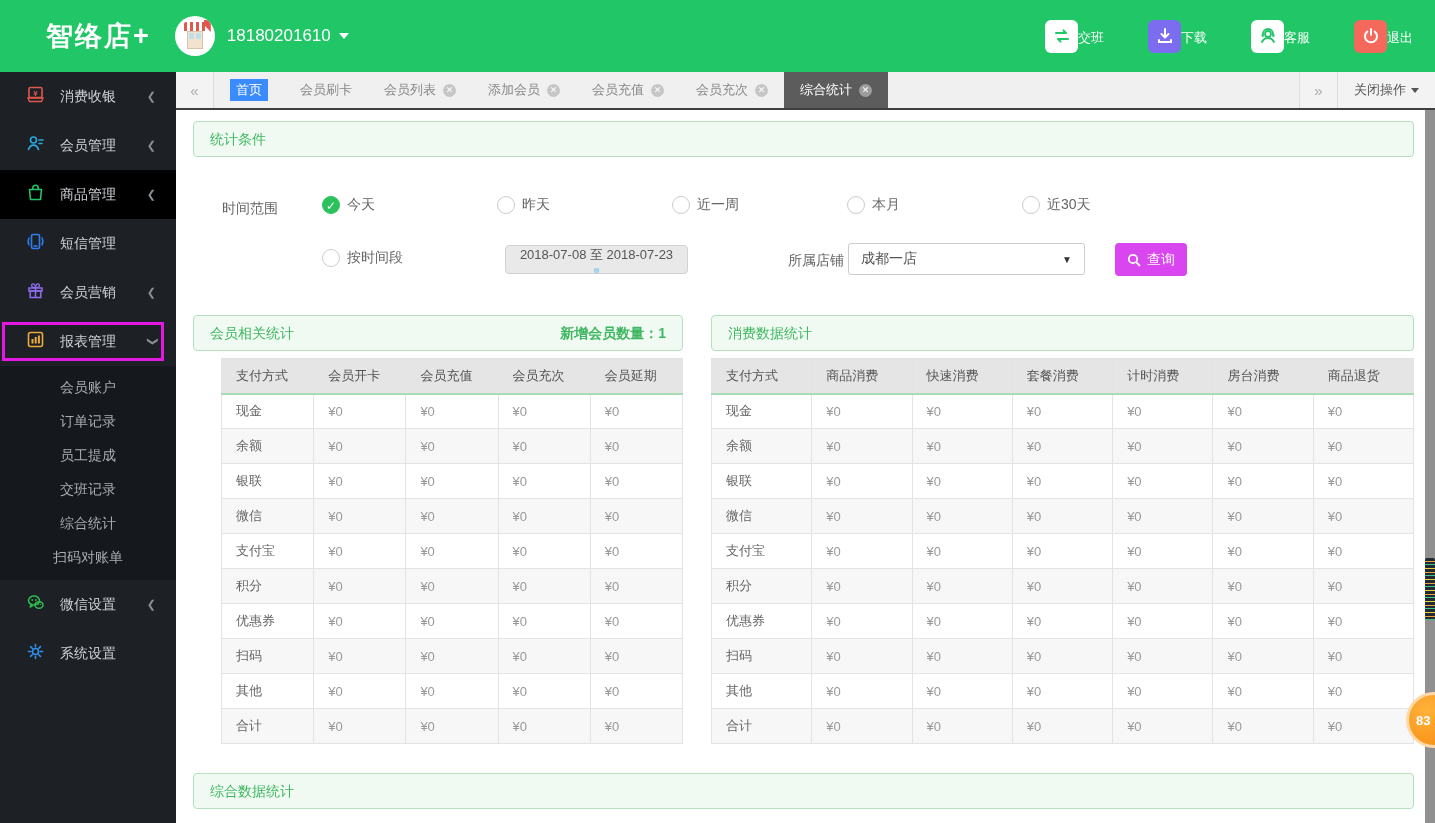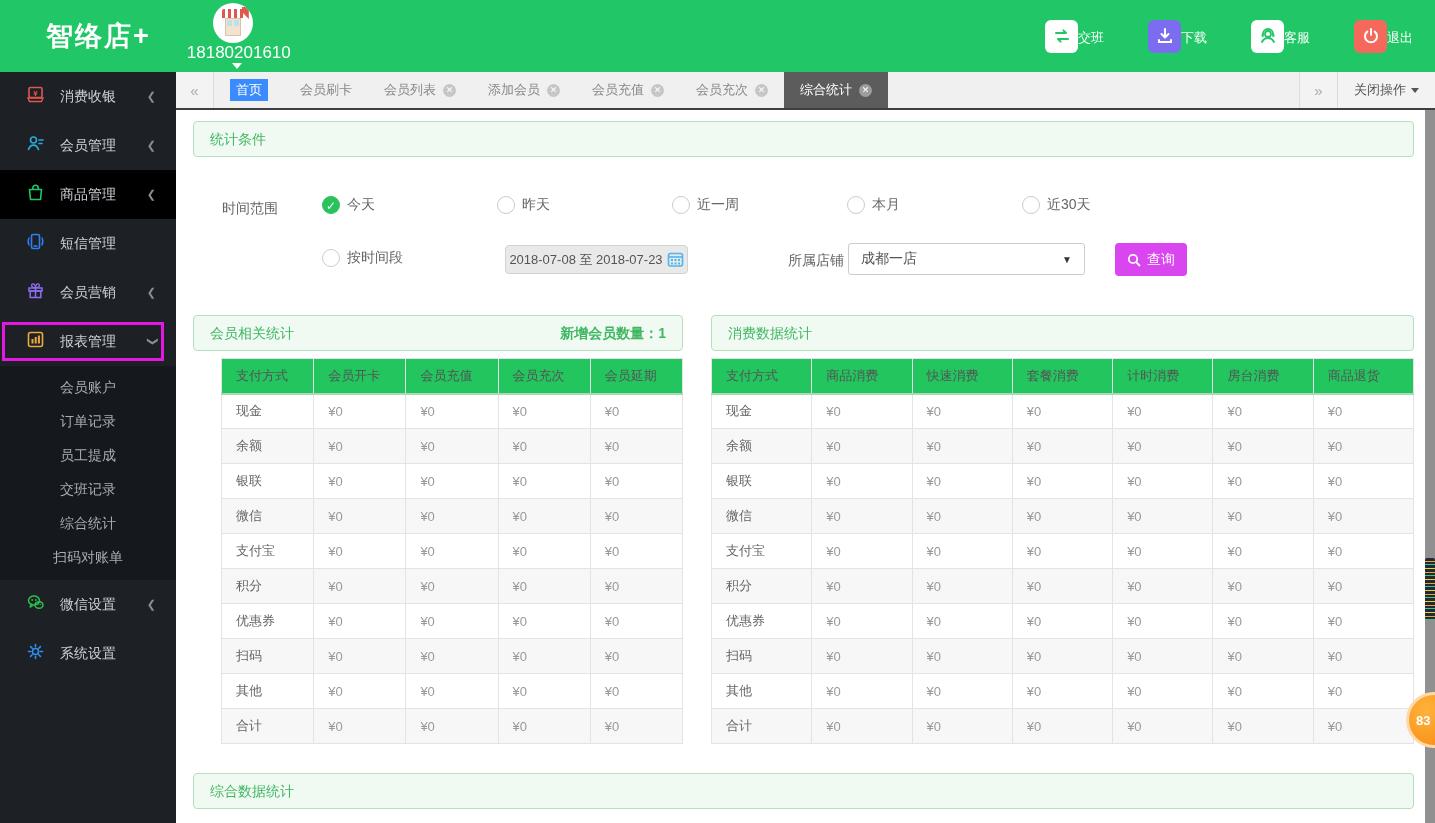--- a/index.html
+++ b/index.html
@@ -1,21 +1,21 @@
 <!DOCTYPE html>
 <html><head>
 <meta charset="utf-8">
 <style>
   * { margin:0; padding:0; box-sizing:border-box; }
   html,body { width:1435px; height:823px; overflow:hidden; font-family:"Liberation Sans","DejaVu Sans",sans-serif; background:#fff; }
 
   
   .header { position:absolute; top:0; left:0; width:1435px; height:72px; background:#21c766; display:flex; align-items:center; z-index:5; }
   .logo { margin-left:46px; color:#fff; font-size:27px; font-weight:bold; letter-spacing:2px;text-align:center; }
-  .user { display:flex; align-items:center; margin-left:24px; cursor:pointer;flex-direction:column; }
+  .user { display:flex; align-items:center; margin-left:24px; cursor:pointer; }
   .avatar { width:40px; height:40px; border-radius:50%; background:#fff; overflow:hidden; position:relative; }
   .avatar .awn { position:absolute; top:6px; left:9px; width:22px; height:9px; background:repeating-linear-gradient(90deg,#e0574d 0 3px,#fff 3px 6px); border-radius:2px 2px 0 0; }
   .avatar .dr  { position:absolute; top:15px; left:12px; width:16px; height:18px; background:#f2e3cf; border:1px solid #d8c3a8; }
   .avatar .win { position:absolute; top:17px; left:14px; width:5px; height:6px; background:#bfe0ea; }
   .avatar .win2{ position:absolute; top:17px; left:21px; width:5px; height:6px; background:#bfe0ea; }
   .avatar .flag{ position:absolute; top:4px; right:4px; width:7px; height:12px; background:#e0574d; clip-path:polygon(0 0,100% 0,100% 100%,0 40%); }
   .phone { color:#fff; font-size:17px; margin-left:12px; }
   .caret-down { display:inline-block; margin-left:8px; width:0; height:0; border-left:5px solid transparent; border-right:5px solid transparent; border-top:6px solid #fff; vertical-align:middle; }
   .hd-actions { margin-left:auto; margin-right:22px; display:flex; gap:44px; }
   .hd-action { display:flex; align-items:center; cursor:pointer; }
@@ -62,31 +62,31 @@
   #panel-summary    { left:17px; top:663px; width:1221px; }
 
   .flt-label { position:absolute; color:#666; font-size:14px; }
   #time-label  { left:46px;  top:90px; }
   #store-label { left:612px; top:142px; }
   .radio-row { position:absolute; left:146px; top:86px; display:flex; }
   .radio { display:flex; align-items:center; width:175px; color:#666; font-size:14px; cursor:pointer; }
   .radio .rb { width:18px; height:18px; border-radius:50%; border:1px solid #ccc; background:#fff; margin-right:7px; flex:0 0 18px; }
   .radio.checked .rb { background:#2bc15c; border-color:#2bc15c; color:#fff; font-size:12px; line-height:18px; text-align:center; }
   #radio-range { position:absolute; left:146px; top:139px; }
-  .date-input { position:absolute; left:329px; top:135px; width:183px; height:29px; background:#e9e9e9; border:1px solid #d2d2d2; border-radius:4px; color:#555; font-size:13px; display:flex; align-items:center; justify-content:center; gap:4px; cursor:pointer; }
+  .date-input { position:absolute; left:329px; top:135px; width:183px; height:29px; background:#e9e9e9; border:1px solid #d2d2d2; border-radius:4px; color:#555; font-size:13px; display:flex; align-items:center; justify-content:center; gap:4px; cursor:pointer;flex-direction:column; }
   .store-select { position:absolute; left:672px; top:133px; width:237px; height:32px; background:#fff; border:1px solid #ccc; border-radius:3px; color:#555; font-size:14px; display:flex; align-items:center; justify-content:space-between; padding:0 12px; cursor:pointer; }
   .store-select .sel-caret { color:#333; font-size:10px; }
   .search-btn { position:absolute; left:939px; top:133px; width:72px; height:33px; background:#d946ef; border:none; border-radius:4px; color:#fff; font-size:14px; display:flex; align-items:center; justify-content:center; gap:6px; cursor:pointer; }
 
   .tbl-wrap { position:absolute; top:248px; }
   #tbl-member  { left:45px;  width:462px; }
   #tbl-consume { left:535px; width:703px; }
   table { border-collapse:collapse; width:100%; table-layout:fixed; }
   th, td { border:1px solid #e3e3e3; height:35px; padding-left:14px; text-align:left; font-weight:normal; overflow:hidden; }
-  thead th { color:#555; font-size:13px; background:#22c55e; border-bottom:2px solid #a9dab6; }
+  thead th { color:#555; font-size:13px; background:#e5e5e5; border-bottom:2px solid #a9dab6; }
   tbody td { color:#666; font-size:13px; }
   tbody td.val { color:#999; }
   tbody tr:nth-child(even) { background:#f7f7f7; }
 
   
   .rail { position:absolute; top:0; right:0; width:10px; height:713px; background:#909090; }
   .thumb { position:absolute; top:448px; right:0; width:10px; height:62px; border-radius:2px;
     background:repeating-linear-gradient(180deg,#232a33 0 3px,#e8a33d 3px 4px,#232a33 4px 6px,#39c98a 6px 7px,#232a33 7px 10px,#e8d23d 10px 11px); }
 
   

